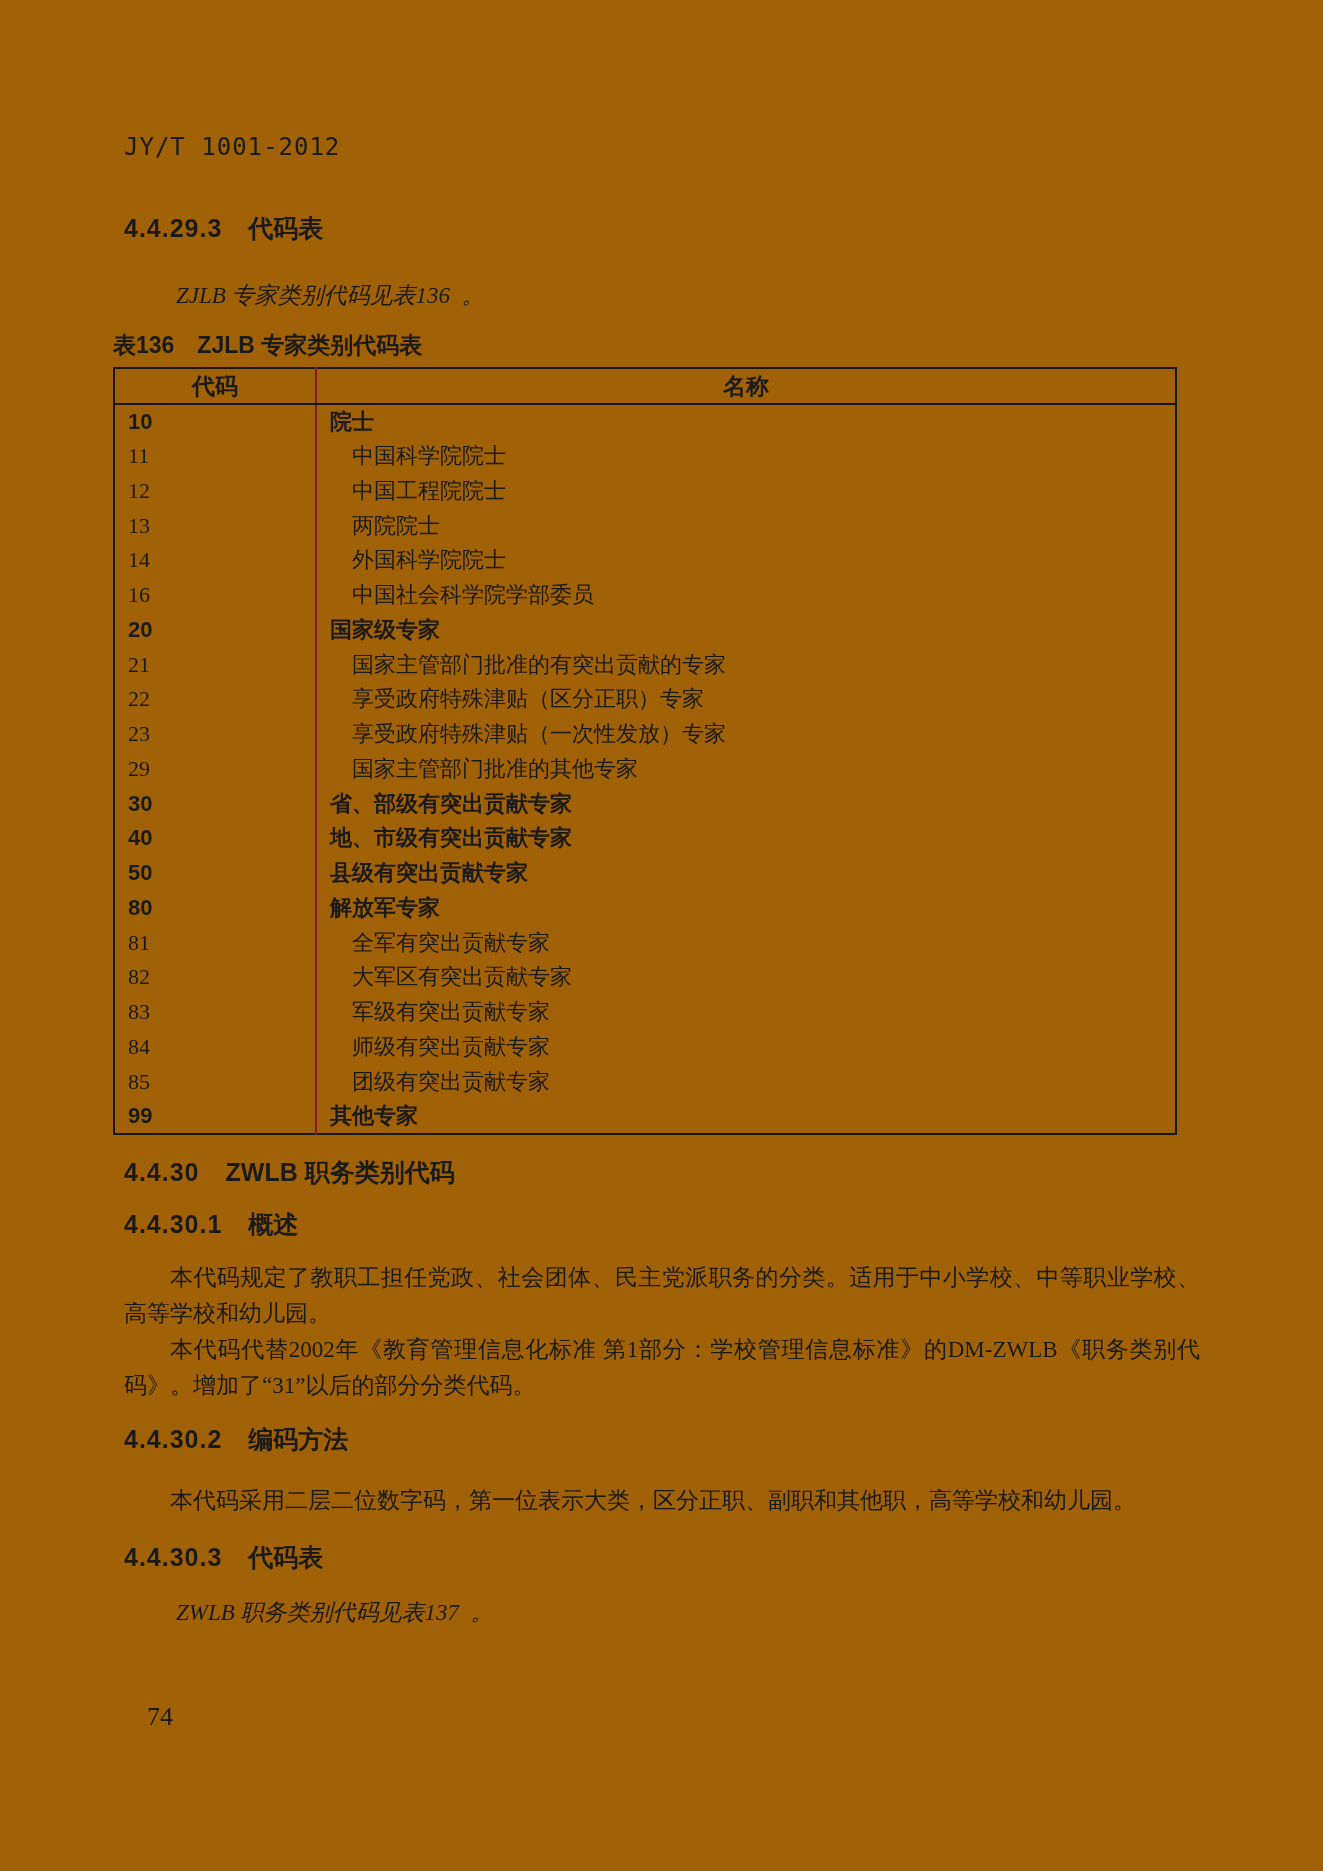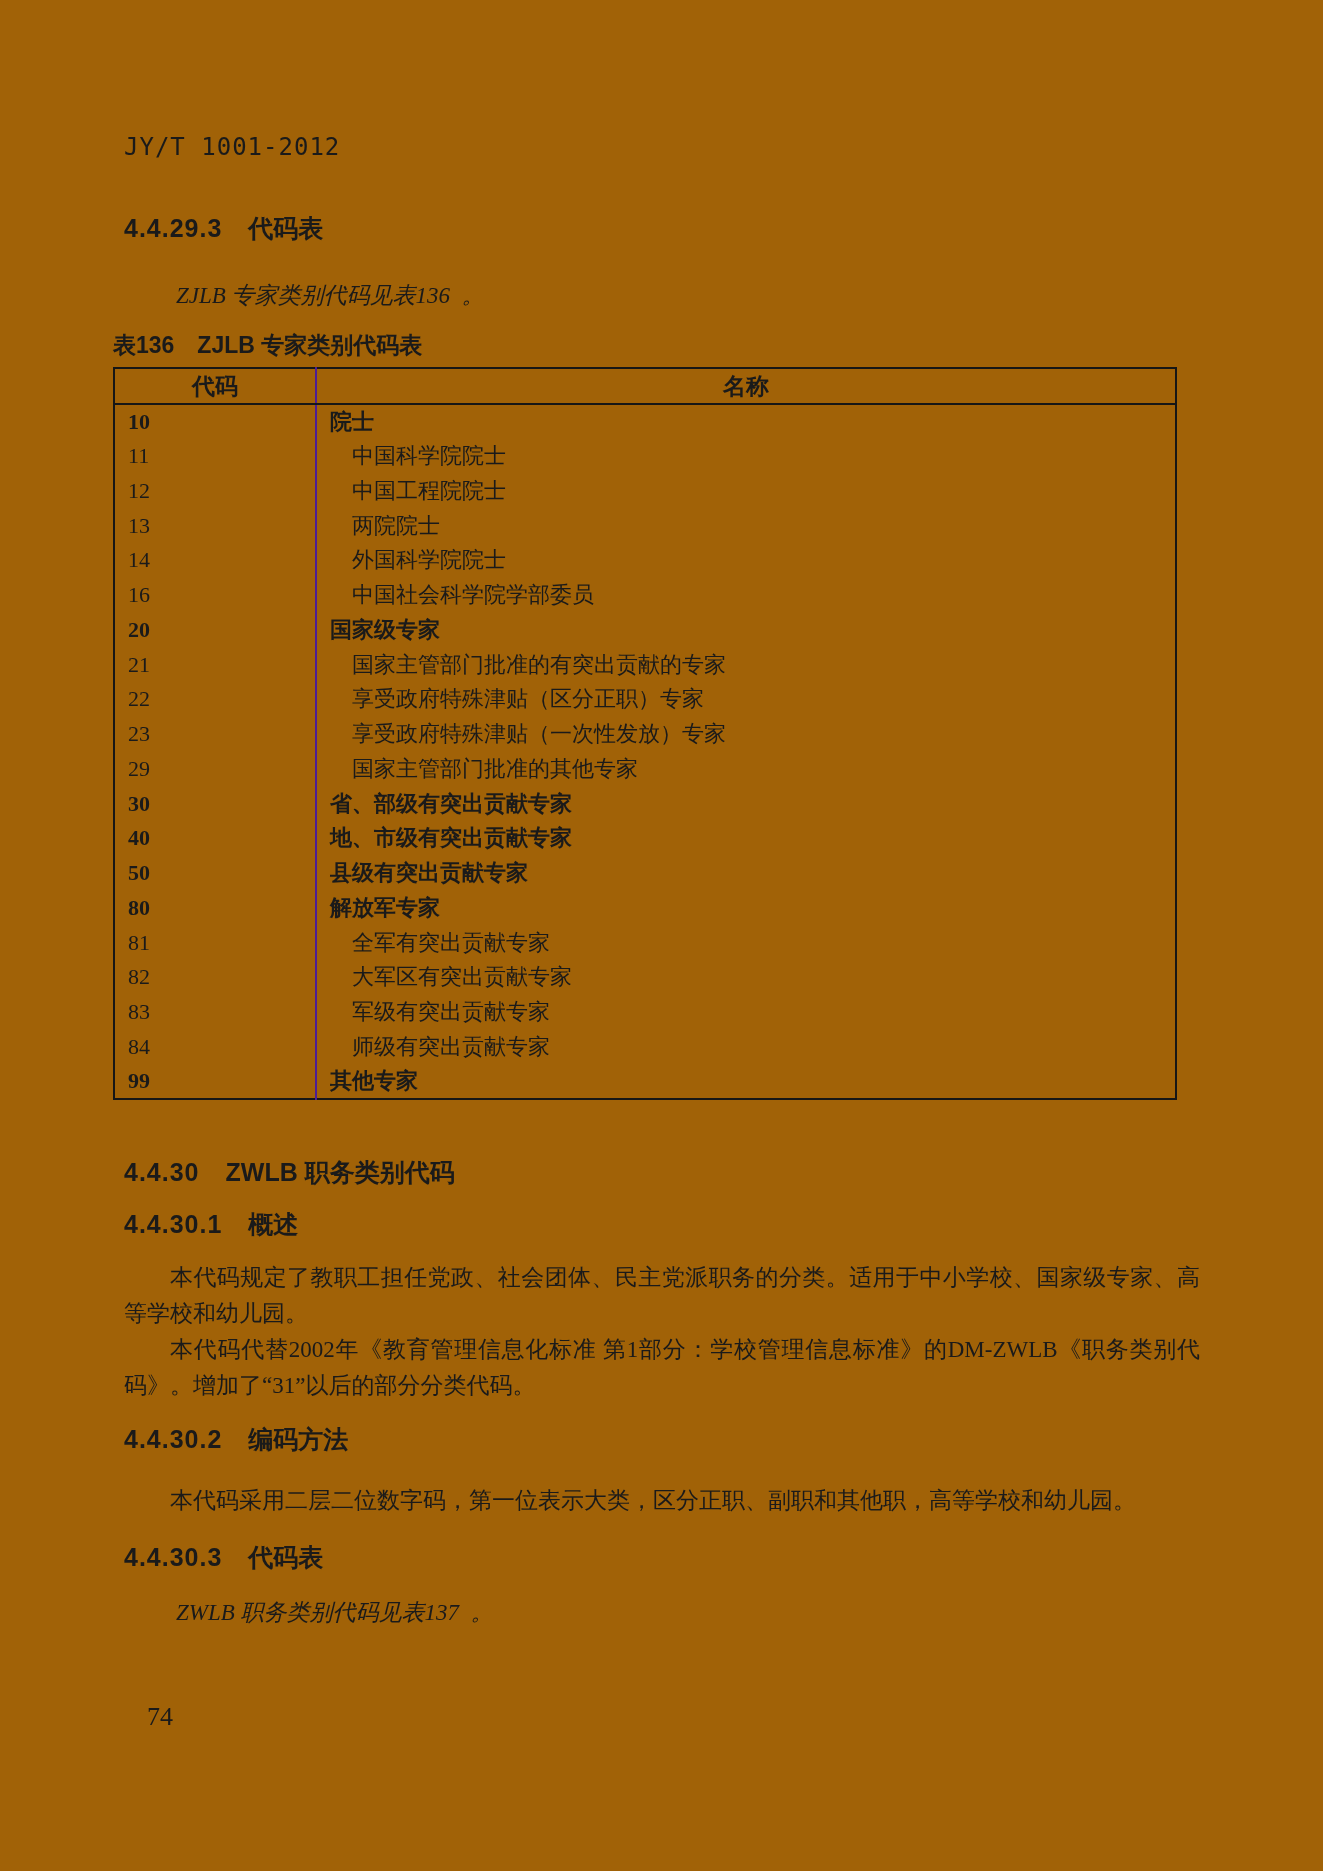--- a/index.html
+++ b/index.html
@@ -51,21 +51,21 @@
   .code-table { border:2px solid #161616; }
   .code-table thead th {
     height:34px;
     border-bottom:2px solid #161616;
     font-family:"Liberation Sans", sans-serif;
     font-weight:700; font-size:23px;
     text-align:center; vertical-align:middle;
     padding:0;
   }
   .code-table .w-code { width:200px; }
-  .code-table th.w-code, .code-table td.col-code { border-right:2px solid #4c1d95;font-family:Liberation Serif, serif; }
+  .code-table th.w-code, .code-table td.col-code { border-right:2px solid #7f1d1d; }
   .code-table tbody tr { height:34.75px; }
   .code-table td { vertical-align:middle; padding:0; }
   .code-table td.col-code { padding-left:13px; }
   .code-table td.col-name { padding-left:13px; }
   .code-table tr.parent {
     font-family:"Liberation Sans", sans-serif;
     font-weight:700;
   }
   .code-table tr.child {
     font-family:"Liberation Serif", serif;
@@ -177,37 +177,41 @@
           <td class="col-name">大军区有突出贡献专家</td>
         </tr>
         <tr class="child">
           <td class="col-code">83</td>
           <td class="col-name">军级有突出贡献专家</td>
         </tr>
         <tr class="child">
           <td class="col-code">84</td>
           <td class="col-name">师级有突出贡献专家</td>
         </tr>
+        <tr class="child">
+          <td class="col-code">85</td>
+          <td class="col-name">团级有突出贡献专家</td>
+        </tr>
         <tr class="parent">
           <td class="col-code">99</td>
           <td class="col-name">其他专家</td>
         </tr>
       </tbody>
   </table>
 
   <div class="heading h-4430">
     <span class="h-num">4.4.30</span><span class="h-title">ZWLB 职务类别代码</span>
   </div>
 
   <div class="heading h-44301">
     <span class="h-num">4.4.30.1</span><span class="h-title">概述</span>
   </div>
 
   <div class="body-text bt-1">
-    <p>本代码规定了教职工担任党政、社会团体、民主党派职务的分类。适用于中小学校、国家级专家、高等学校和幼儿园。</p>
+    <p>本代码规定了教职工担任党政、社会团体、民主党派职务的分类。适用于中小学校、中等职业学校、高等学校和幼儿园。</p>
     <p>本代码代替2002年《教育管理信息化标准 第1部分：学校管理信息标准》的DM-ZWLB《职务类别代码》。增加了“31”以后的部分分类代码。</p>
   </div>
 
   <div class="heading h-44302">
     <span class="h-num">4.4.30.2</span><span class="h-title">编码方法</span>
   </div>
 
   <div class="body-text bt-2">
     <p>本代码采用二层二位数字码，第一位表示大类，区分正职、副职和其他职，高等学校和幼儿园。</p>
   </div>

